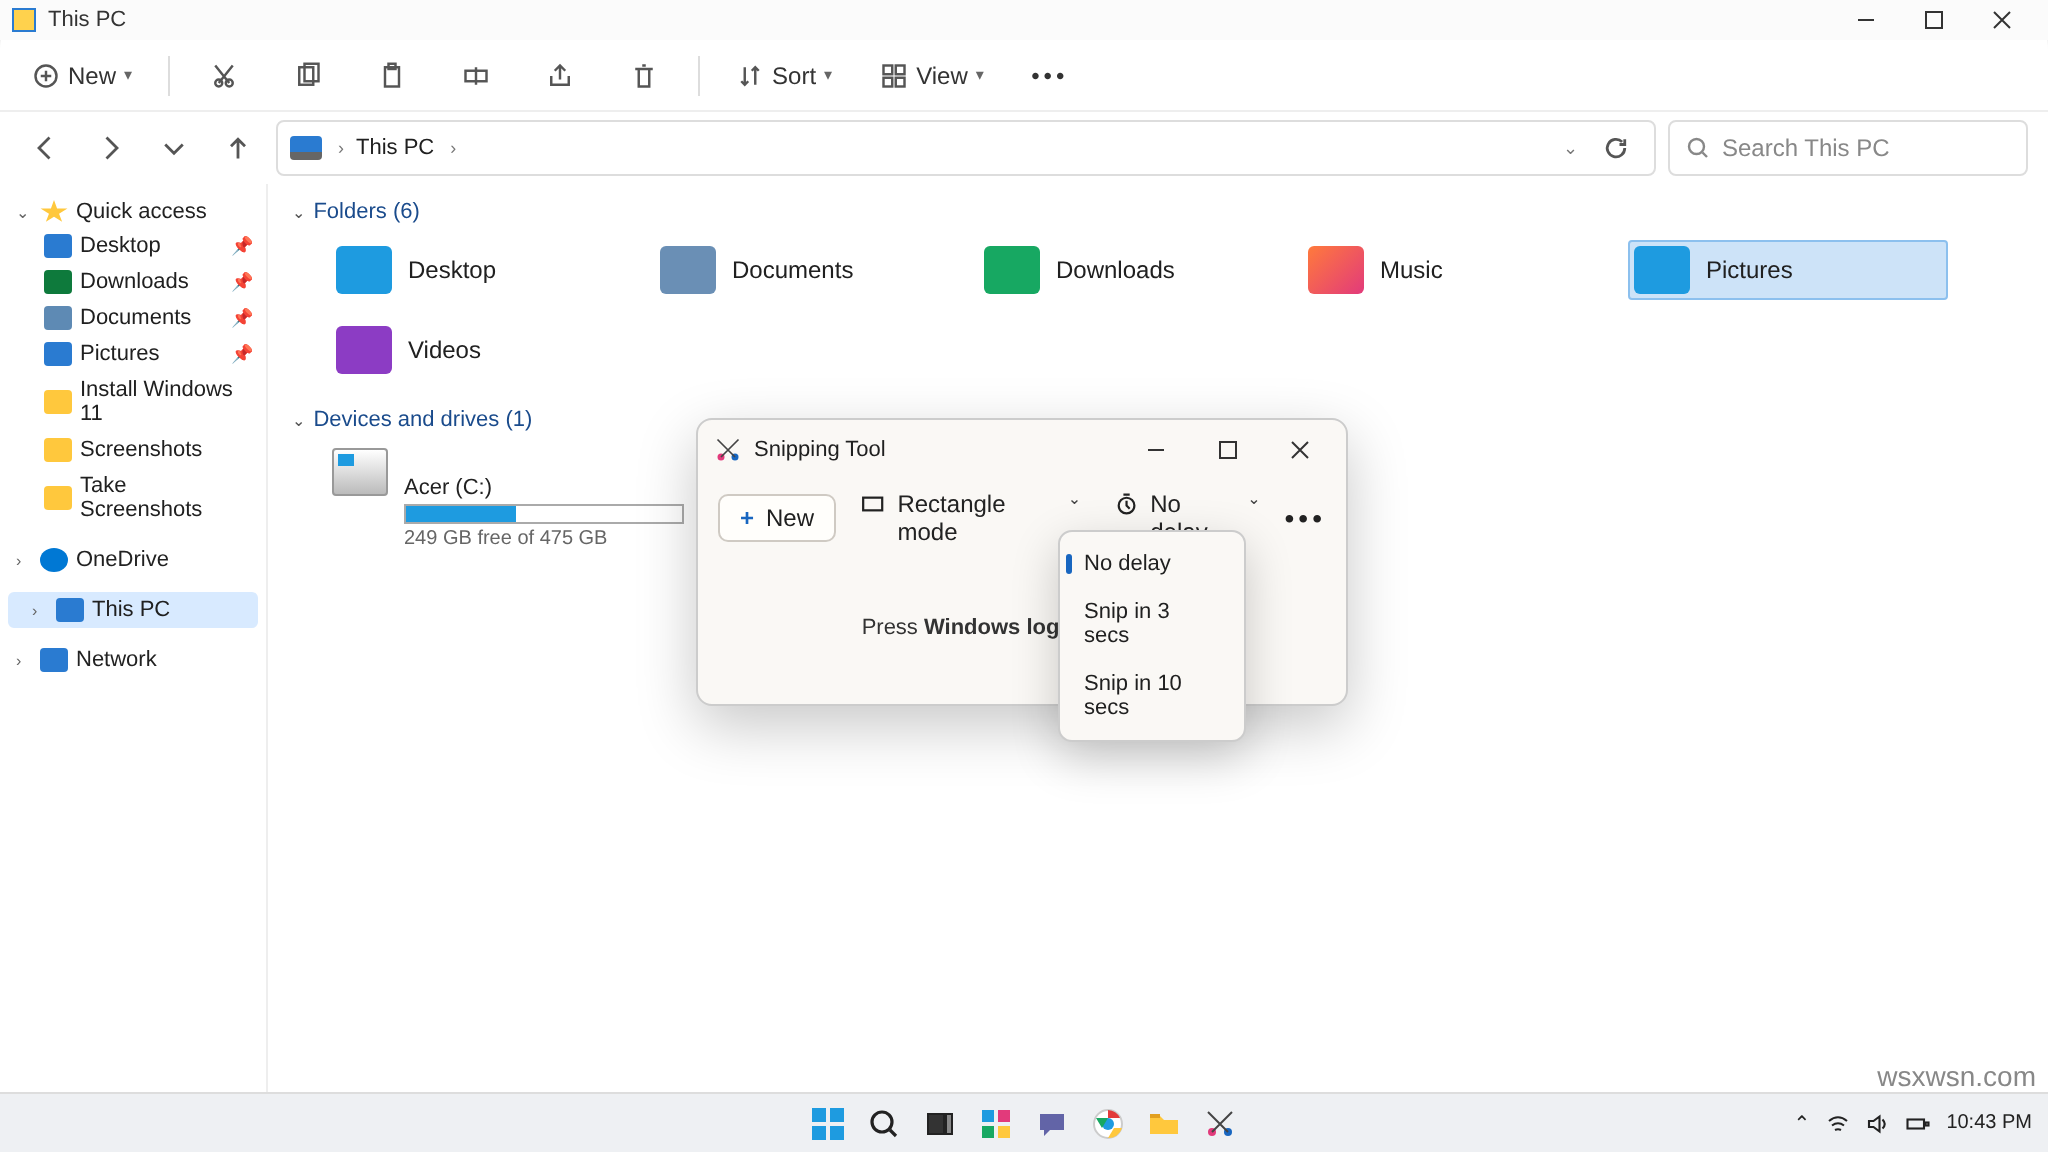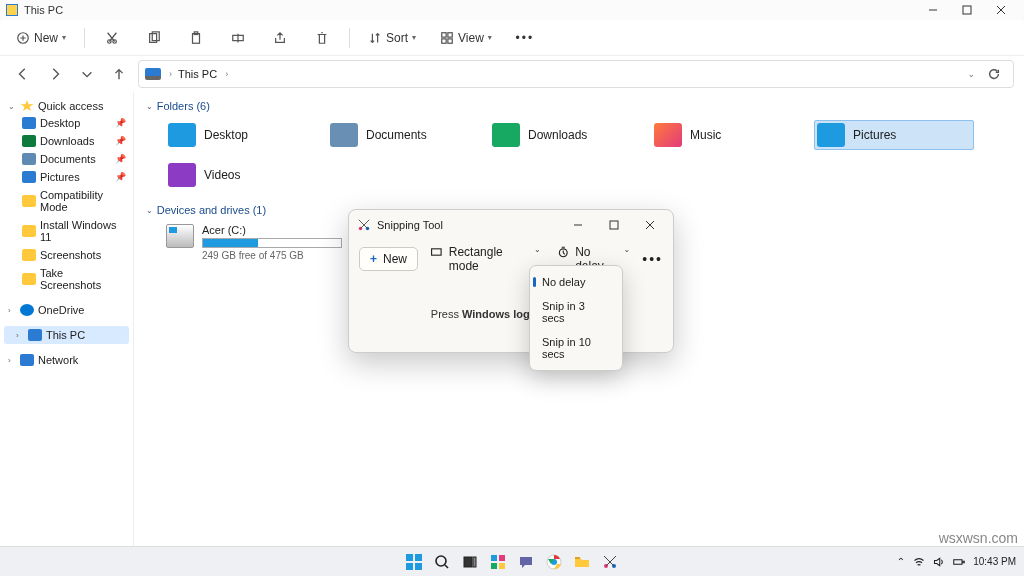--- a/index.html
+++ b/index.html
@@ -58,21 +58,21 @@
 .ficon { width: 28px; height: 24px; border-radius: 3px; flex-shrink: 0; display: flex; align-items: center; justify-content: center; }
 .if-desktop { background: #1e9be0; }
 .if-doc { background: #6a8fb5; }
 .if-dl { background: #17a862; }
 .if-music { background: linear-gradient(135deg,#ff7a3c,#e23a7b); }
 .if-pic { background: #1e9be0; }
 .if-video { background: #8c3cc4; }
 .drive { display: flex; align-items: flex-start; gap: 8px; padding: 4px 0 4px 20px; }
 .dricon { width: 28px; height: 24px; background: linear-gradient(#fff,#bbb); border: 1px solid #999; border-radius: 2px; position: relative; }
 .dricon::before { content: ""; position: absolute; left: 2px; top: 2px; width: 8px; height: 6px; background: #1e9be0; }
-.drinfo { flex: 1; max-width: 180px; }
+.drinfo { flex: 1; max-width: 180px; margin-top: 14px; }
 .drname { font-size: 11px; color: #222; }
 .drbar { height: 10px; width: 140px; border: 1px solid #aaa; margin: 2px 0; background: #fff; position: relative; }
 .drbar .fill { position: absolute; inset: 0 60% 0 0; background: #1e9be0; }
 .drfree { font-size: 10px; color: #666; }
 
 .status { height: 22px; border-top: 1px solid #eee; display: flex; align-items: center; gap: 16px; padding: 0 12px; font-size: 11px; color: #3b6aa0; }
 
 .snip { position: absolute; left: 348px; top: 209px; width: 326px; background: #faf8f5; border: 1px solid #ccc; border-radius: 8px; box-shadow: 0 10px 30px rgba(0,0,0,.22); }
 .snip-title { height: 30px; display: flex; align-items: center; padding: 0 8px; gap: 6px; }
 .snip-title .sicon2 { width: 14px; height: 14px; }
@@ -219,20 +219,27 @@
       <span class="crumb">This PC</span>
       <span class="chev">›</span>
       <div class="spacer"></div>
       <span class="chev">⌄</span>
       <div class="nbtn">
           <svg viewBox="0 0 16 16">
             <path d="M13 8a5 5 0 11-1.5-3.5M13 3v3h-3"></path>
           </svg>
         </div>
     </div>
+    <div class="search">
+      <svg viewBox="0 0 16 16">
+          <circle cx="7" cy="7" r="5"></circle>
+          <path d="M11 11l3 3"></path>
+        </svg>
+      <span>Search This PC</span>
+    </div>
   </div>
 
   <div class="body">
     <div class="sidebar">
       <div class="sgroup">
         <div class="shdr">
             <span class="caret">⌄</span>
             <div class="sicon ic-star"></div>
             <span>Quick access</span>
           </div>
@@ -249,24 +256,20 @@
             </div>
             <div class="sitem">
               <div class="sicon ic-doc"></div>
               <span>Documents</span>
               <span class="pin">📌</span>
             </div>
             <div class="sitem">
               <div class="sicon ic-pic"></div>
               <span>Pictures</span>
               <span class="pin">📌</span>
-            </div>
-            <div class="sitem">
-              <div class="sicon ic-folder"></div>
-              <span>Compatibility Mode</span>
             </div>
             <div class="sitem">
               <div class="sicon ic-folder"></div>
               <span>Install Windows 11</span>
             </div>
             <div class="sitem">
               <div class="sicon ic-folder"></div>
               <span>Screenshots</span>
             </div>
             <div class="sitem">

